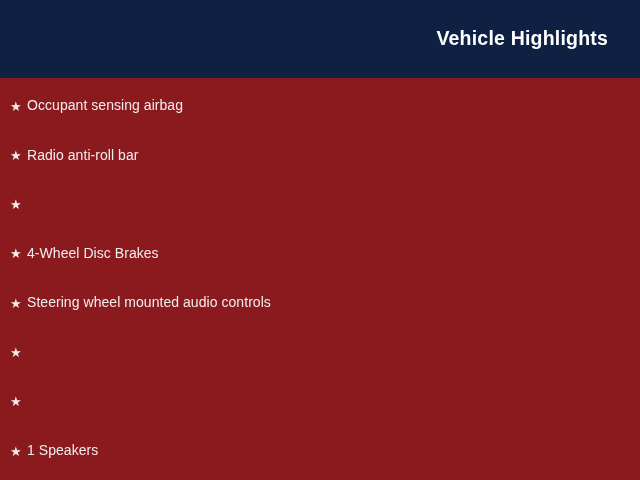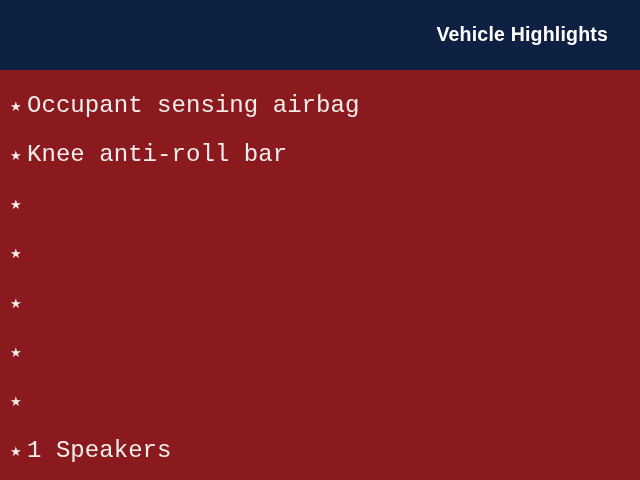--- a/index.html
+++ b/index.html
@@ -23,21 +23,21 @@
     background: #8b1a1e;
     box-sizing: border-box;
   }
 
   
   #header {
     position: absolute;
     left: 0;
     top: 0;
     width: 640px;
-    height: 70px;
+    height: 78px;
     background: #0f2142;
     display: flex;
     align-items: center;
     justify-content: flex-end;
     box-sizing: border-box;
     padding-right: 32px;
   }
 
   #header-title {
     color: #ffffff;
@@ -82,54 +82,55 @@
     color: #f4efef;
     font-size: 13px;
     line-height: 1;
     width: 17px;
     flex: 0 0 17px;
     display: inline-block;
   }
 
   .highlight-label {
     color: #f2eded;
-    font-size: 24px;
+    font-size: 14px;
     line-height: 1.1;
     letter-spacing: 0.05px;
-    font-family: Liberation Mono, monospace;
   }
 </style>
 </head>
 <body>
 
 <div id="slide">
 
   <div id="header">
     <span id="header-title">Vehicle Highlights</span>
   </div>
 
   <div id="body">
     <ul id="highlights-list">
 
     <li class="highlight-item" style="top: 15px;">
           <span class="bullet-star">★</span>
           <span class="highlight-label">Occupant sensing airbag</span>
         </li>
         <li class="highlight-item" style="top: 64.3px;">
           <span class="bullet-star">★</span>
-          <span class="highlight-label">Knee anti-roll bar</span>
+          <span class="highlight-label">Radio anti-roll bar</span>
         </li>
         <li class="highlight-item" style="top: 113.6px;">
           <span class="bullet-star">★</span>
         </li>
         <li class="highlight-item" style="top: 162.9px;">
           <span class="bullet-star">★</span>
+          <span class="highlight-label">4-Wheel Disc Brakes</span>
         </li>
         <li class="highlight-item" style="top: 212.2px;">
           <span class="bullet-star">★</span>
+          <span class="highlight-label">Steering wheel mounted audio controls</span>
         </li>
         <li class="highlight-item" style="top: 261.5px;">
           <span class="bullet-star">★</span>
         </li>
         <li class="highlight-item" style="top: 310.8px;">
           <span class="bullet-star">★</span>
         </li>
         <li class="highlight-item" style="top: 360.1px;">
           <span class="bullet-star">★</span>
           <span class="highlight-label">1 Speakers</span>

